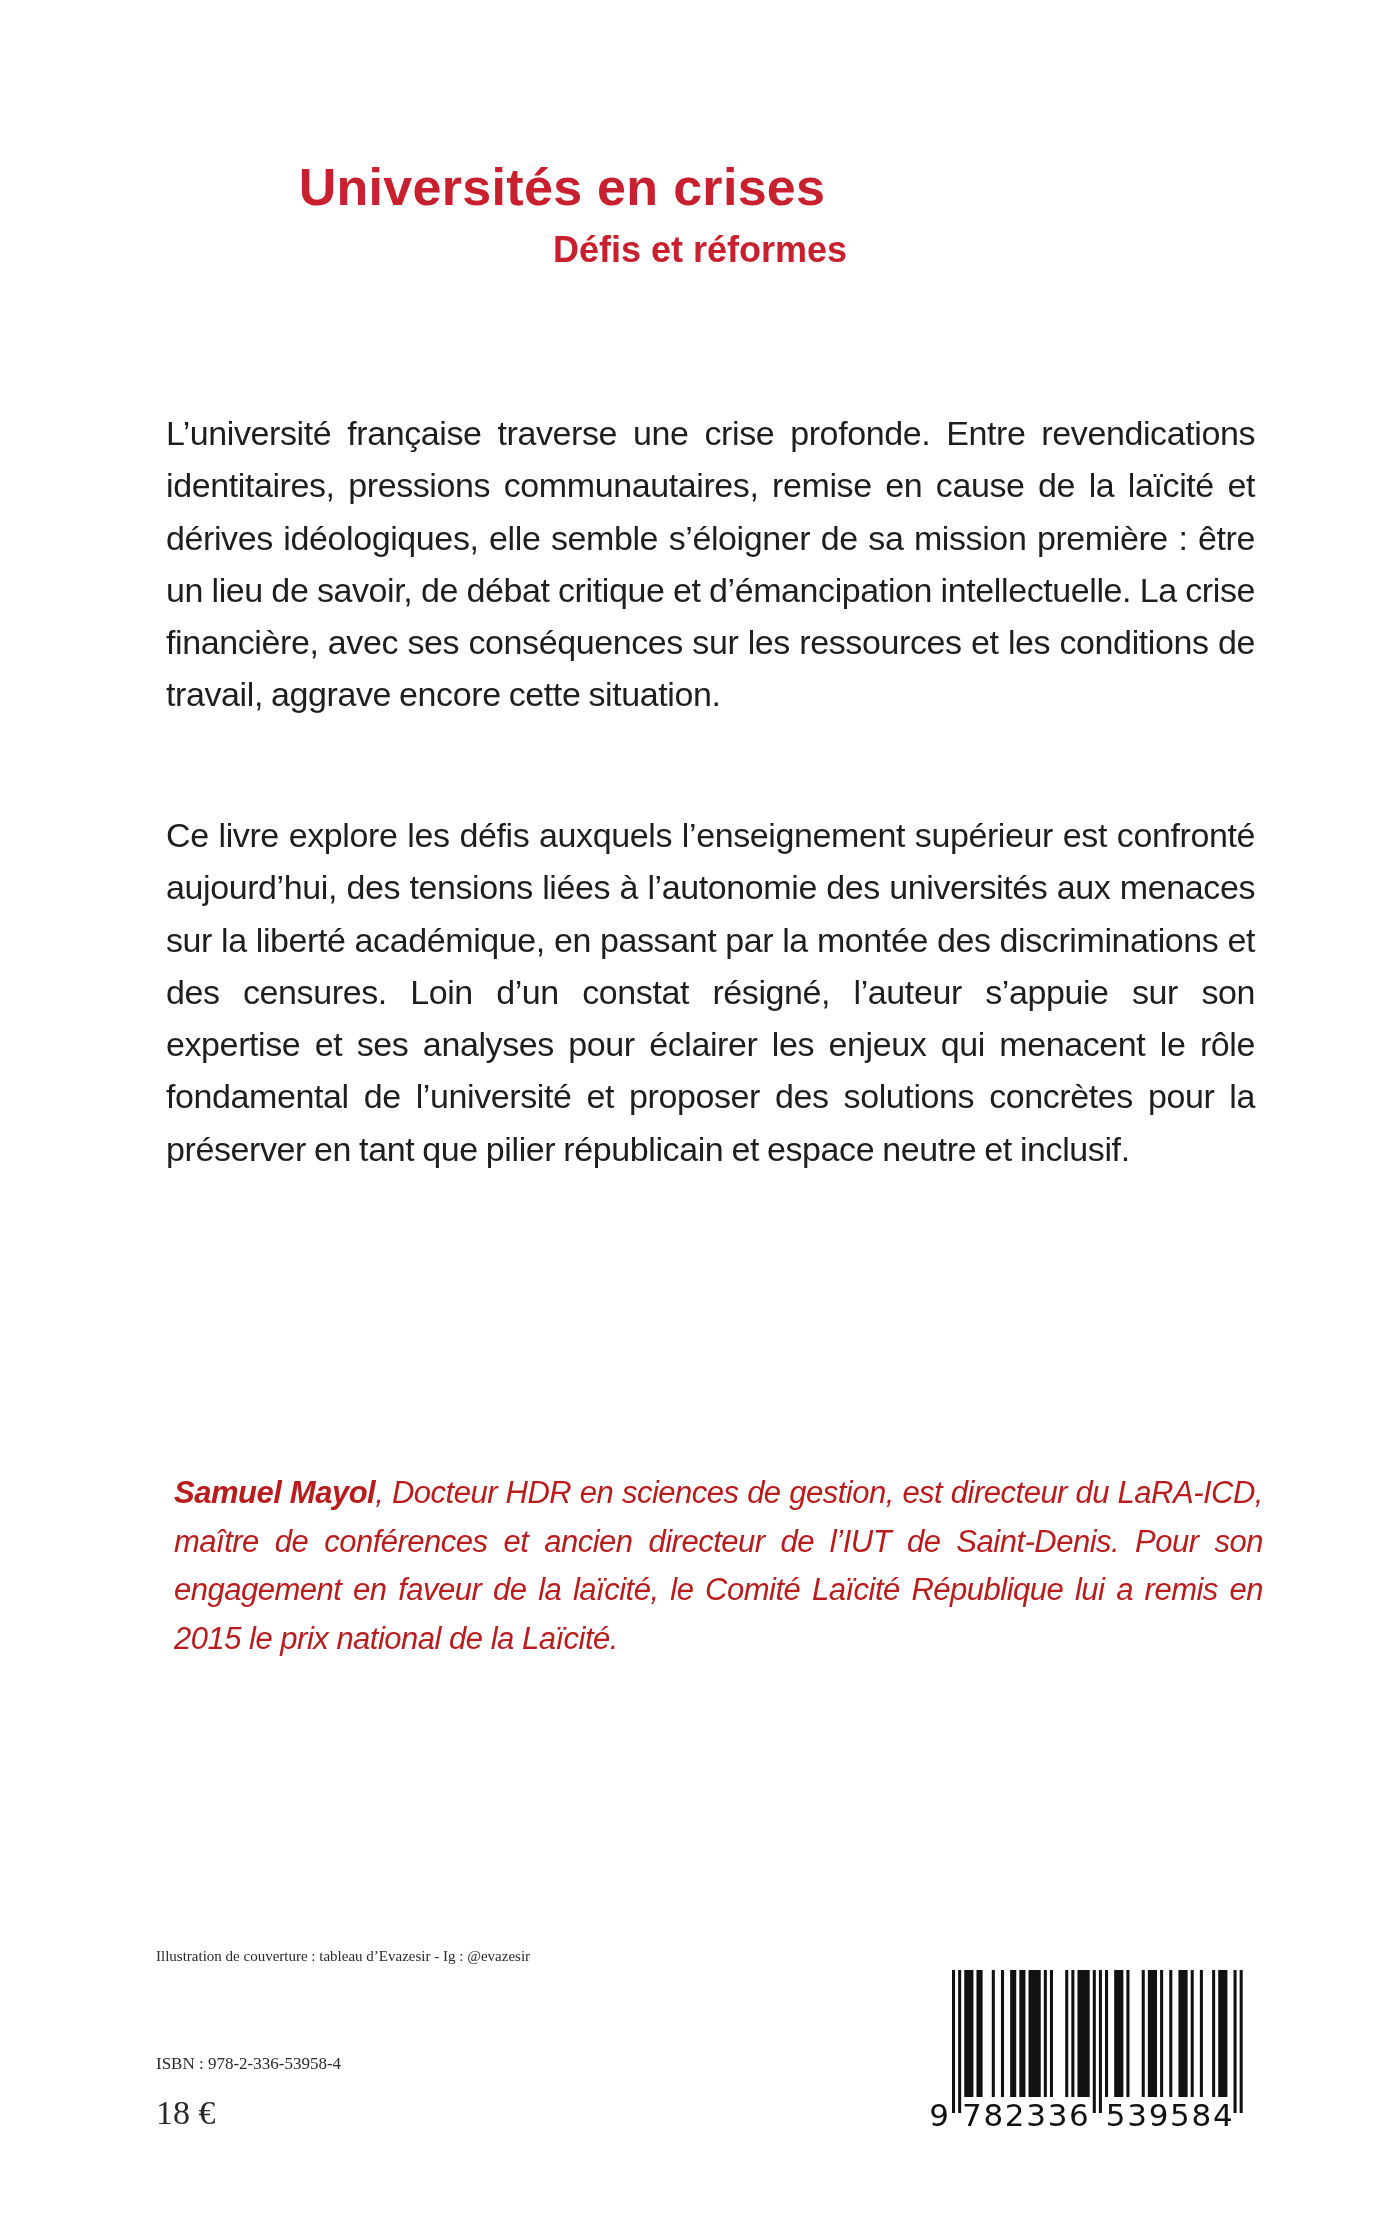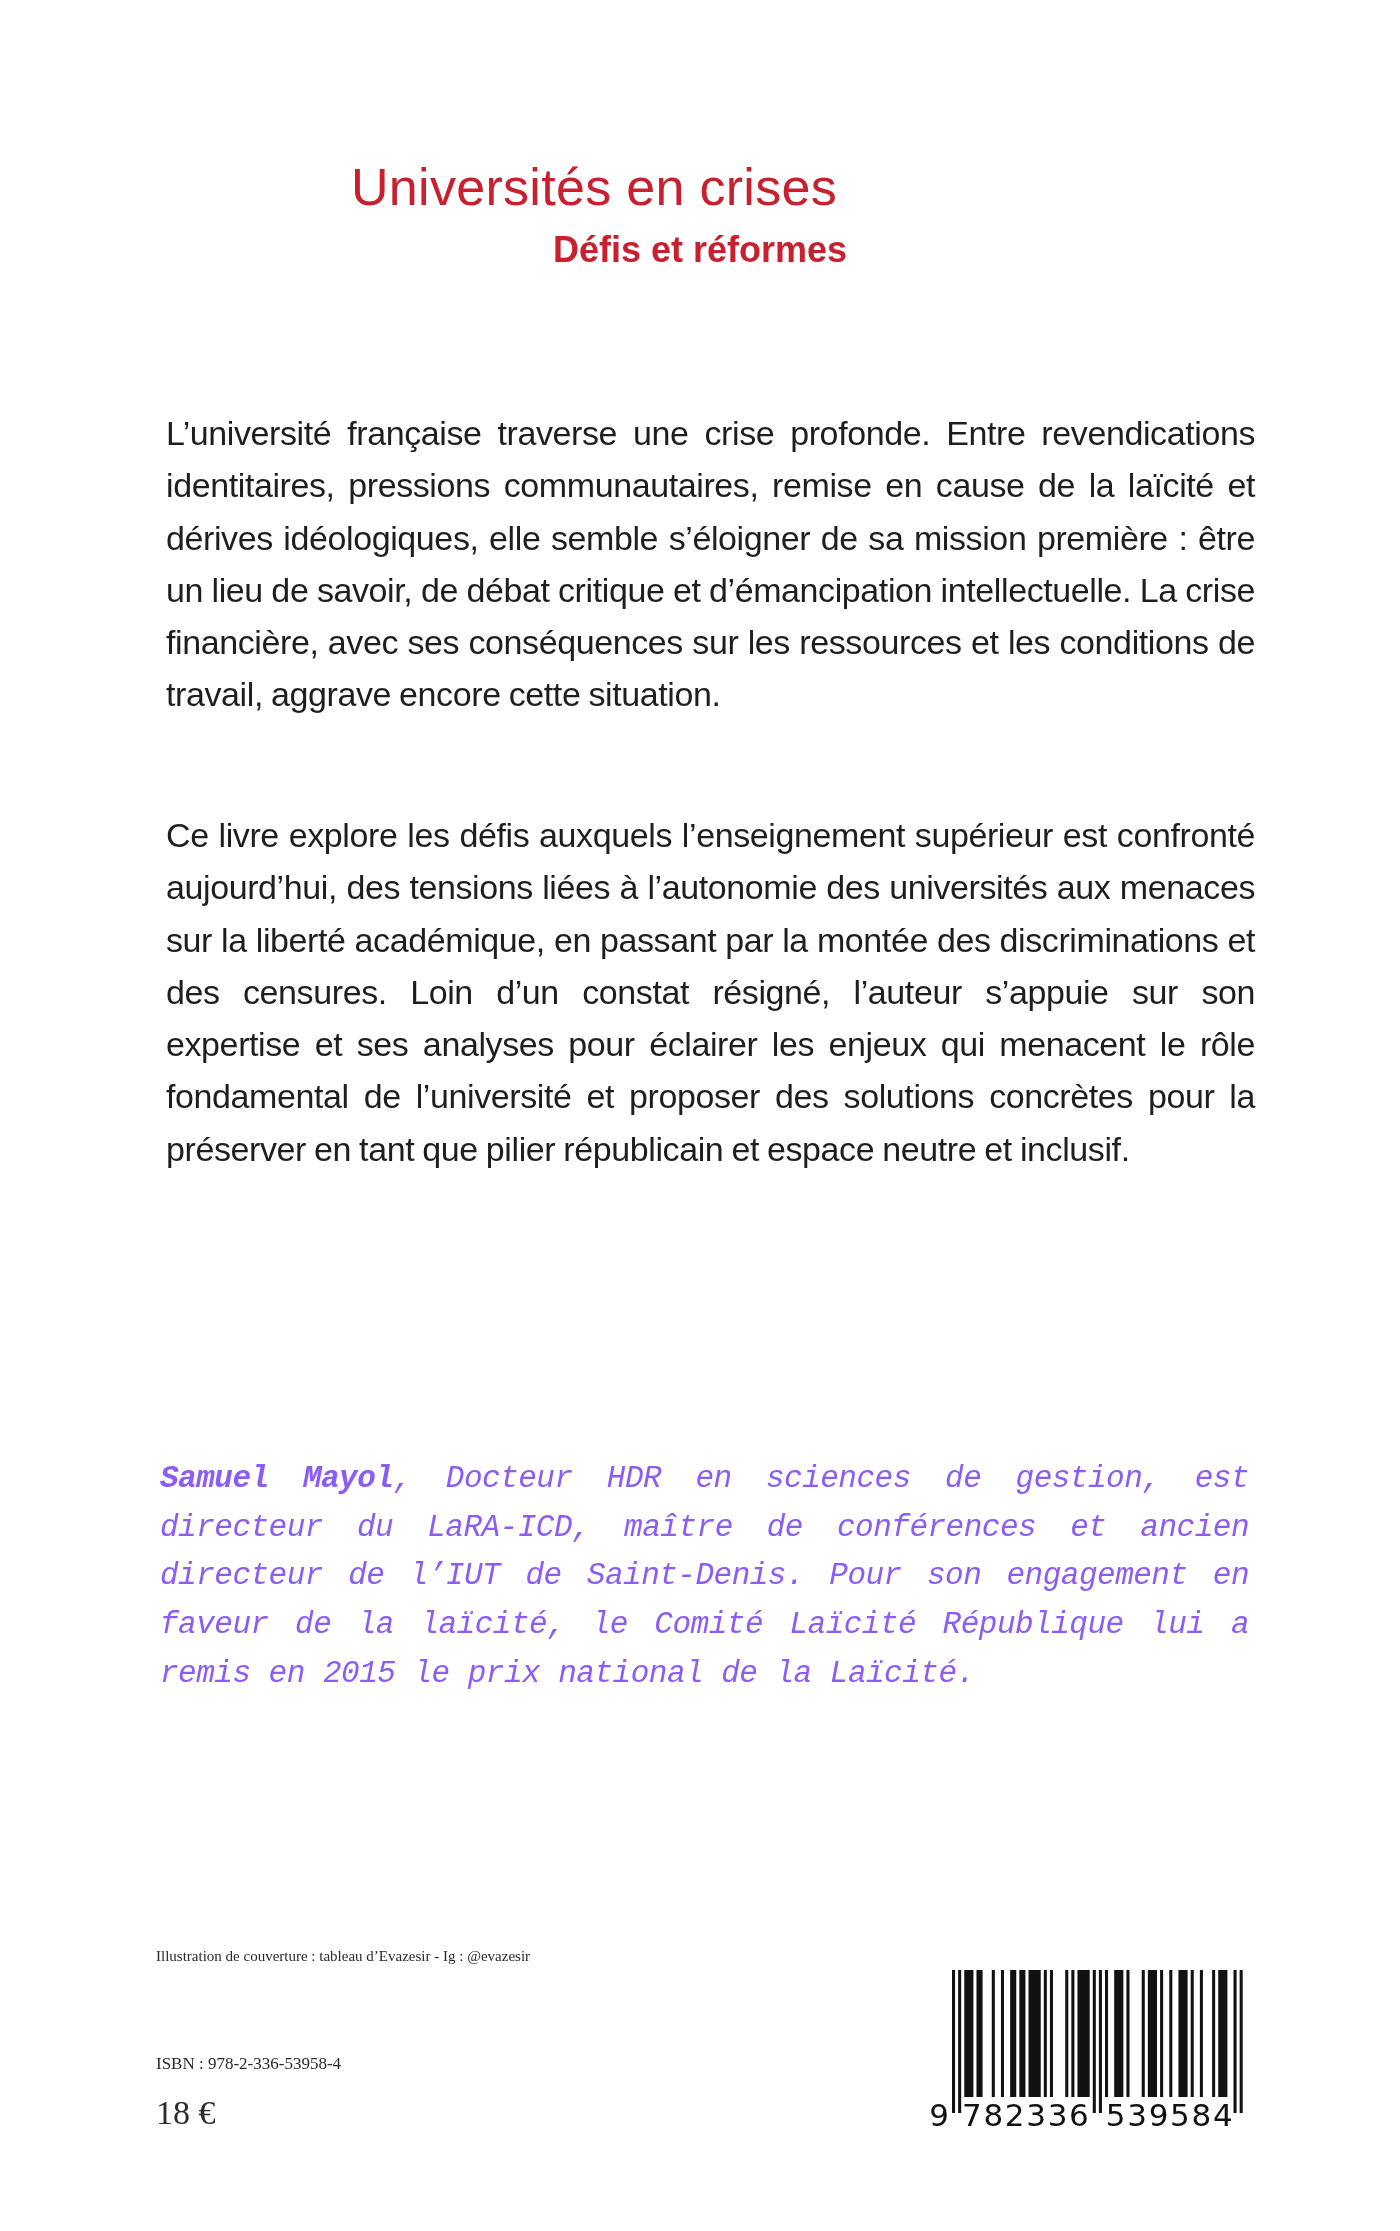--- a/index.html
+++ b/index.html
@@ -8,25 +8,24 @@
     background: #ffffff;
     position: relative;
     overflow: hidden;
     font-family: "Liberation Sans", sans-serif;
     color: #1c1c1c;
   }
   .abs { position: absolute; }
   .title {
     left: 0; width: 1124px; top: 157px;
     text-align: center;
-    font-weight: normal;
+    font-weight: bold;
     font-size: 52px; line-height: 60px;
     color: #c8202f;
     letter-spacing: 0.3px;
-    padding-left: 32px;
   }
   .subtitle {
     left: 0; width: 1400px; top: 228px;
     text-align: center;
     font-weight: bold;
     font-size: 36px; line-height: 44px;
     color: #c8202f;
   }
   .para {
     left: 156px; width: 1089px;
@@ -40,23 +39,22 @@
   }
   .p1 { top: 397px; }
   .p2 { top: 799px; }
   .bio {
     left: 156px; width: 1089px; top: 1451px;
     font-size: 31px; line-height: 48.7px;
     font-style: italic;
     text-align: justify;
     text-align-last: left;
     letter-spacing: -0.5px;
-    margin: 4px;
-    color: #8b5cf6;
-    font-family: Liberation Mono, monospace;
+    margin: 18px;
+    color: #b91c1c;
   }
   .bio .author { font-weight: bold; }
   .credits {
     left: 156px; top: 1940px;
     font-family: "Liberation Serif", serif;
     font-size: 15px; line-height: 33px;
     color: #2a2a2a;
   }
   .credits div { white-space: nowrap; }
   .isbn {

